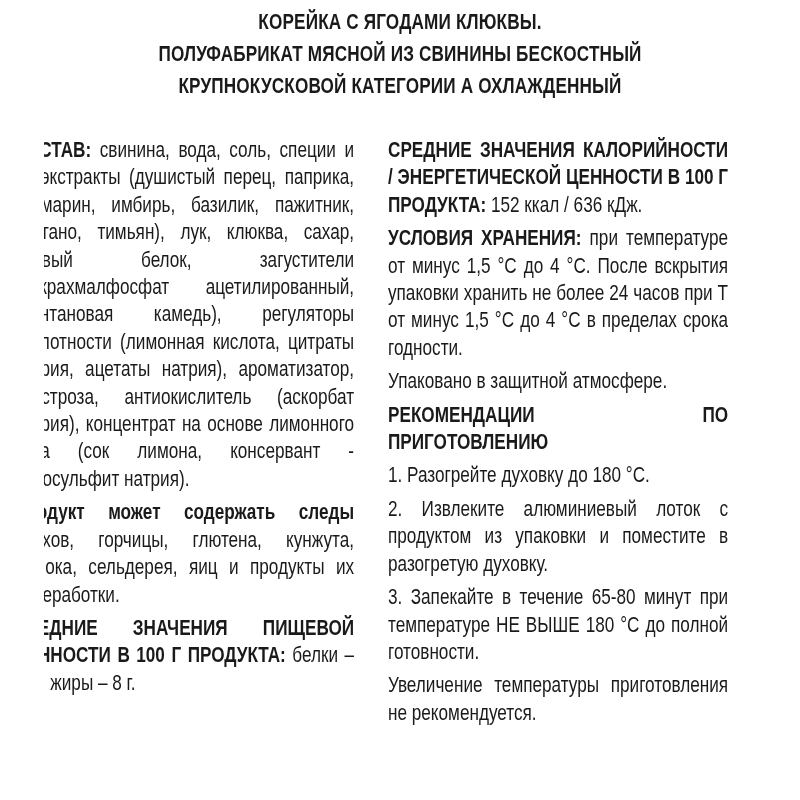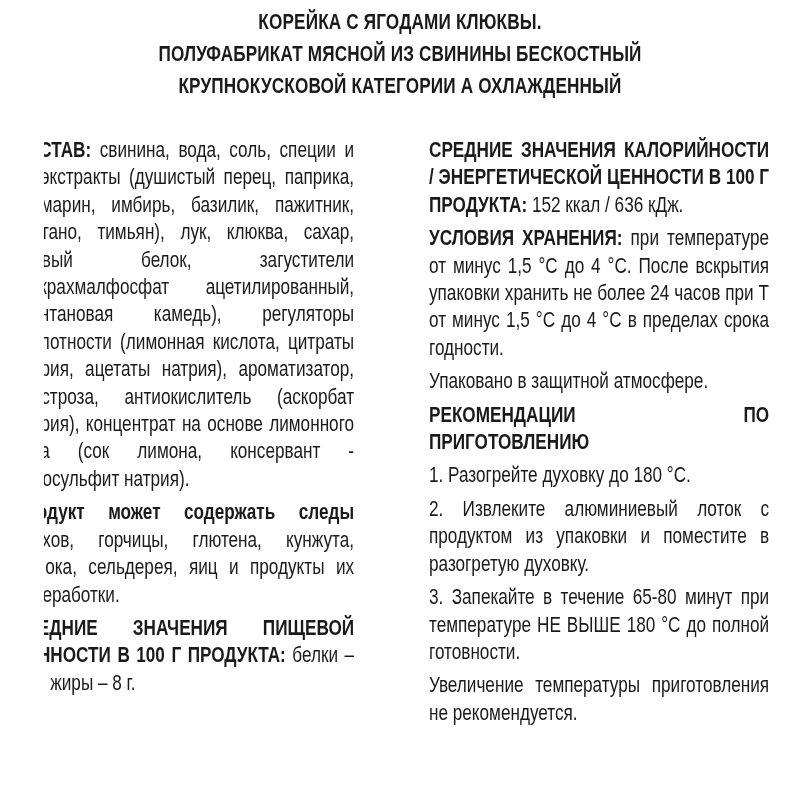--- a/index.html
+++ b/index.html
@@ -34,21 +34,21 @@
       top: 136px;
       font-size: 22px;
       line-height: 27.4px;
       text-align: justify;
     }
     .col-left {
       left: 44px;
       width: 340px;
     }
     .col-right {
-      left: 429px;
+      left: 388px;
       width: 340px;
     }
     .inner {
       width: 436px;
       transform: scaleX(0.78);
       transform-origin: left top;
     }
     .col-left .inner { margin-left: -30px; }
     .para { margin: 0 0 6px 0; }
     .b { font-weight: bold; }

